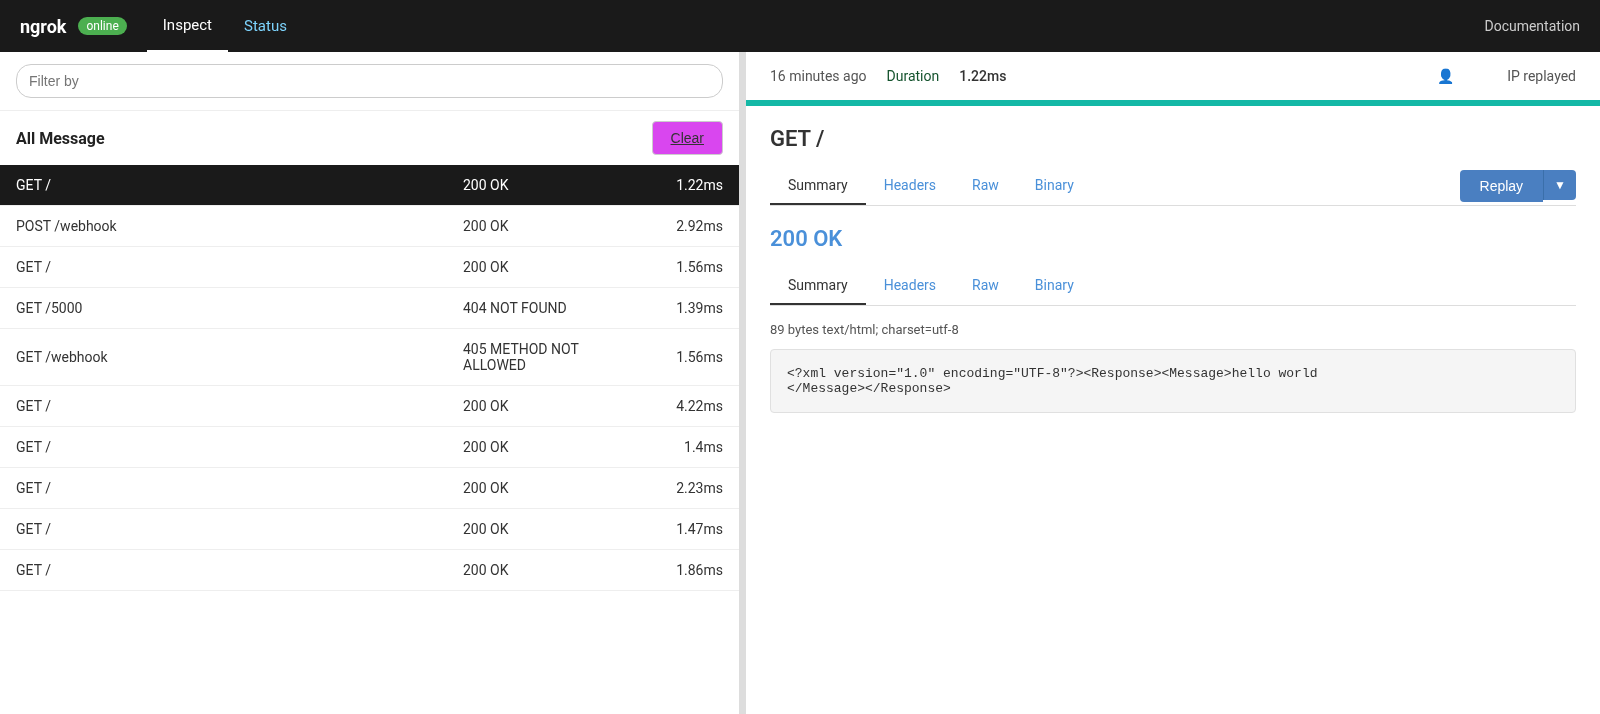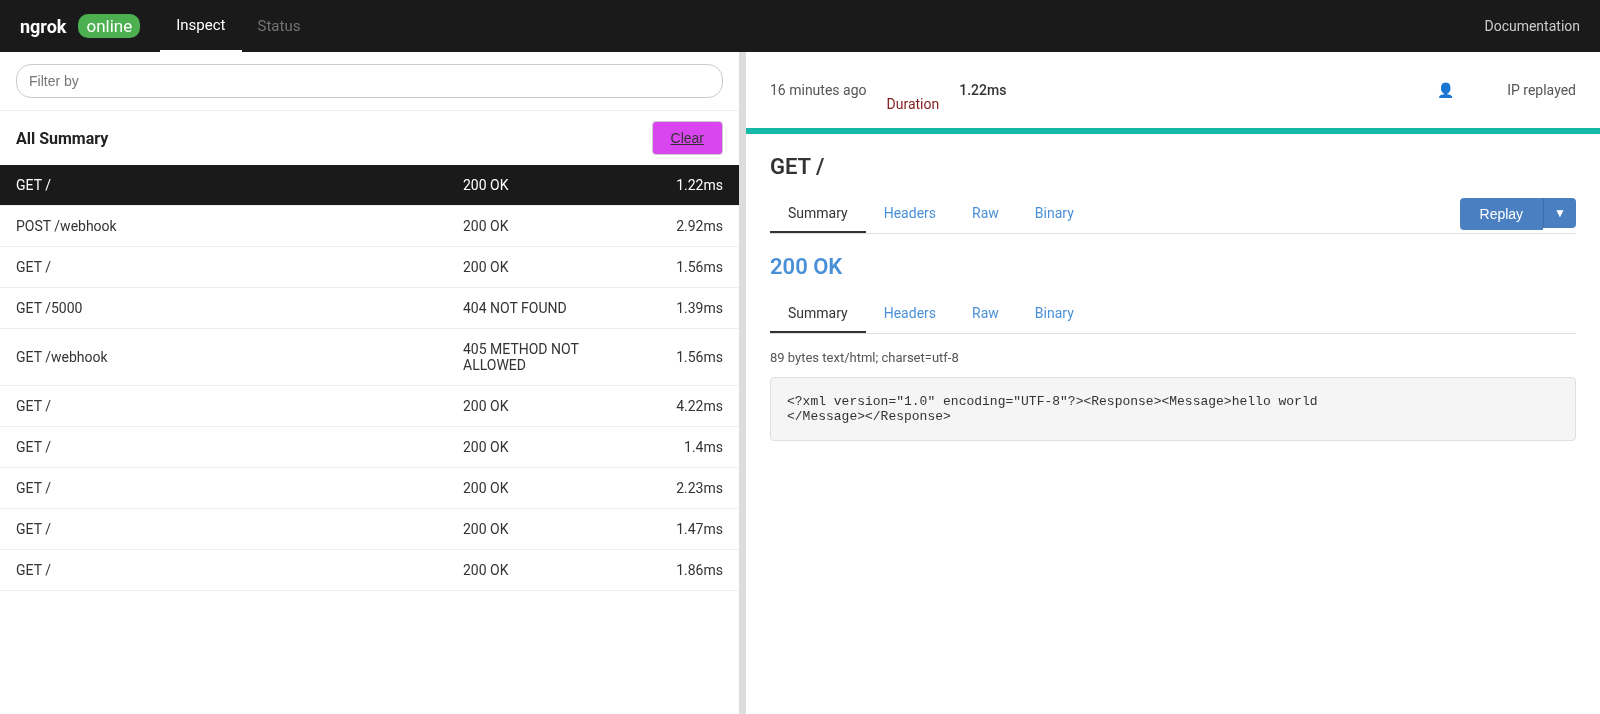--- a/index.html
+++ b/index.html
@@ -17,27 +17,27 @@
     .topnav-brand {
       font-size: 18px;
       font-weight: bold;
       color: #fff;
       margin-right: 12px;
       text-align: right;
     }
     .badge-online {
       background: #4caf50;
       color: #fff;
-      font-size: 17px;
+      font-size: 12px;
       padding: 2px 8px;
       border-radius: 10px;
       margin-right: 20px;
     }
     .nav-item {
-      color: #737373;
+      color: #7dd3fc;
       padding: 0 16px;
       height: 52px;
       display: flex;
       align-items: center;
       cursor: pointer;
       font-size: 15px;
     }
     .nav-item.active {
       color: #fff;
       border-bottom: 2px solid #fff;
@@ -136,21 +136,21 @@
     .detail-meta {
       display: flex;
       align-items: center;
       padding: 16px 24px;
       border-bottom: 6px solid #14b8a6;
       font-size: 14px;
       color: #555;
       gap: 20px;
     }
     .meta-time { }
-    .meta-duration-label { color: #7f1d1d; margin-top: 28px; }
+    .meta-duration-label { color: #14532d; }
     .meta-duration-val { color: #333; font-weight: 500; }
     .meta-spacer { flex: 1; }
     .meta-ip-icon { margin-right: 4px; color: #555; }
     .meta-ip-label { color: #555; margin-left: 28px; }
 
     .detail-section {
       padding: 20px 24px 0 24px;
     }
 
     .request-title {
@@ -254,21 +254,21 @@
 
 <div class="main-area">
 
   <div class="left-panel">
 
     <div class="filter-bar">
       <input class="filter-input" type="text" placeholder="Filter by" style="">
     </div>
 
     <div class="requests-header">
-      <span class="requests-title">All Summary</span>
+      <span class="requests-title">All Message</span>
       <button class="clear-btn">Clear</button>
     </div>
 
     <div class="requests-list">
     <div class="request-row selected">
           <span class="req-method-path">GET /</span>
           <span class="req-status">200 OK</span>
           <span class="req-time">1.22ms</span>
         </div>
         <div class="request-row">

